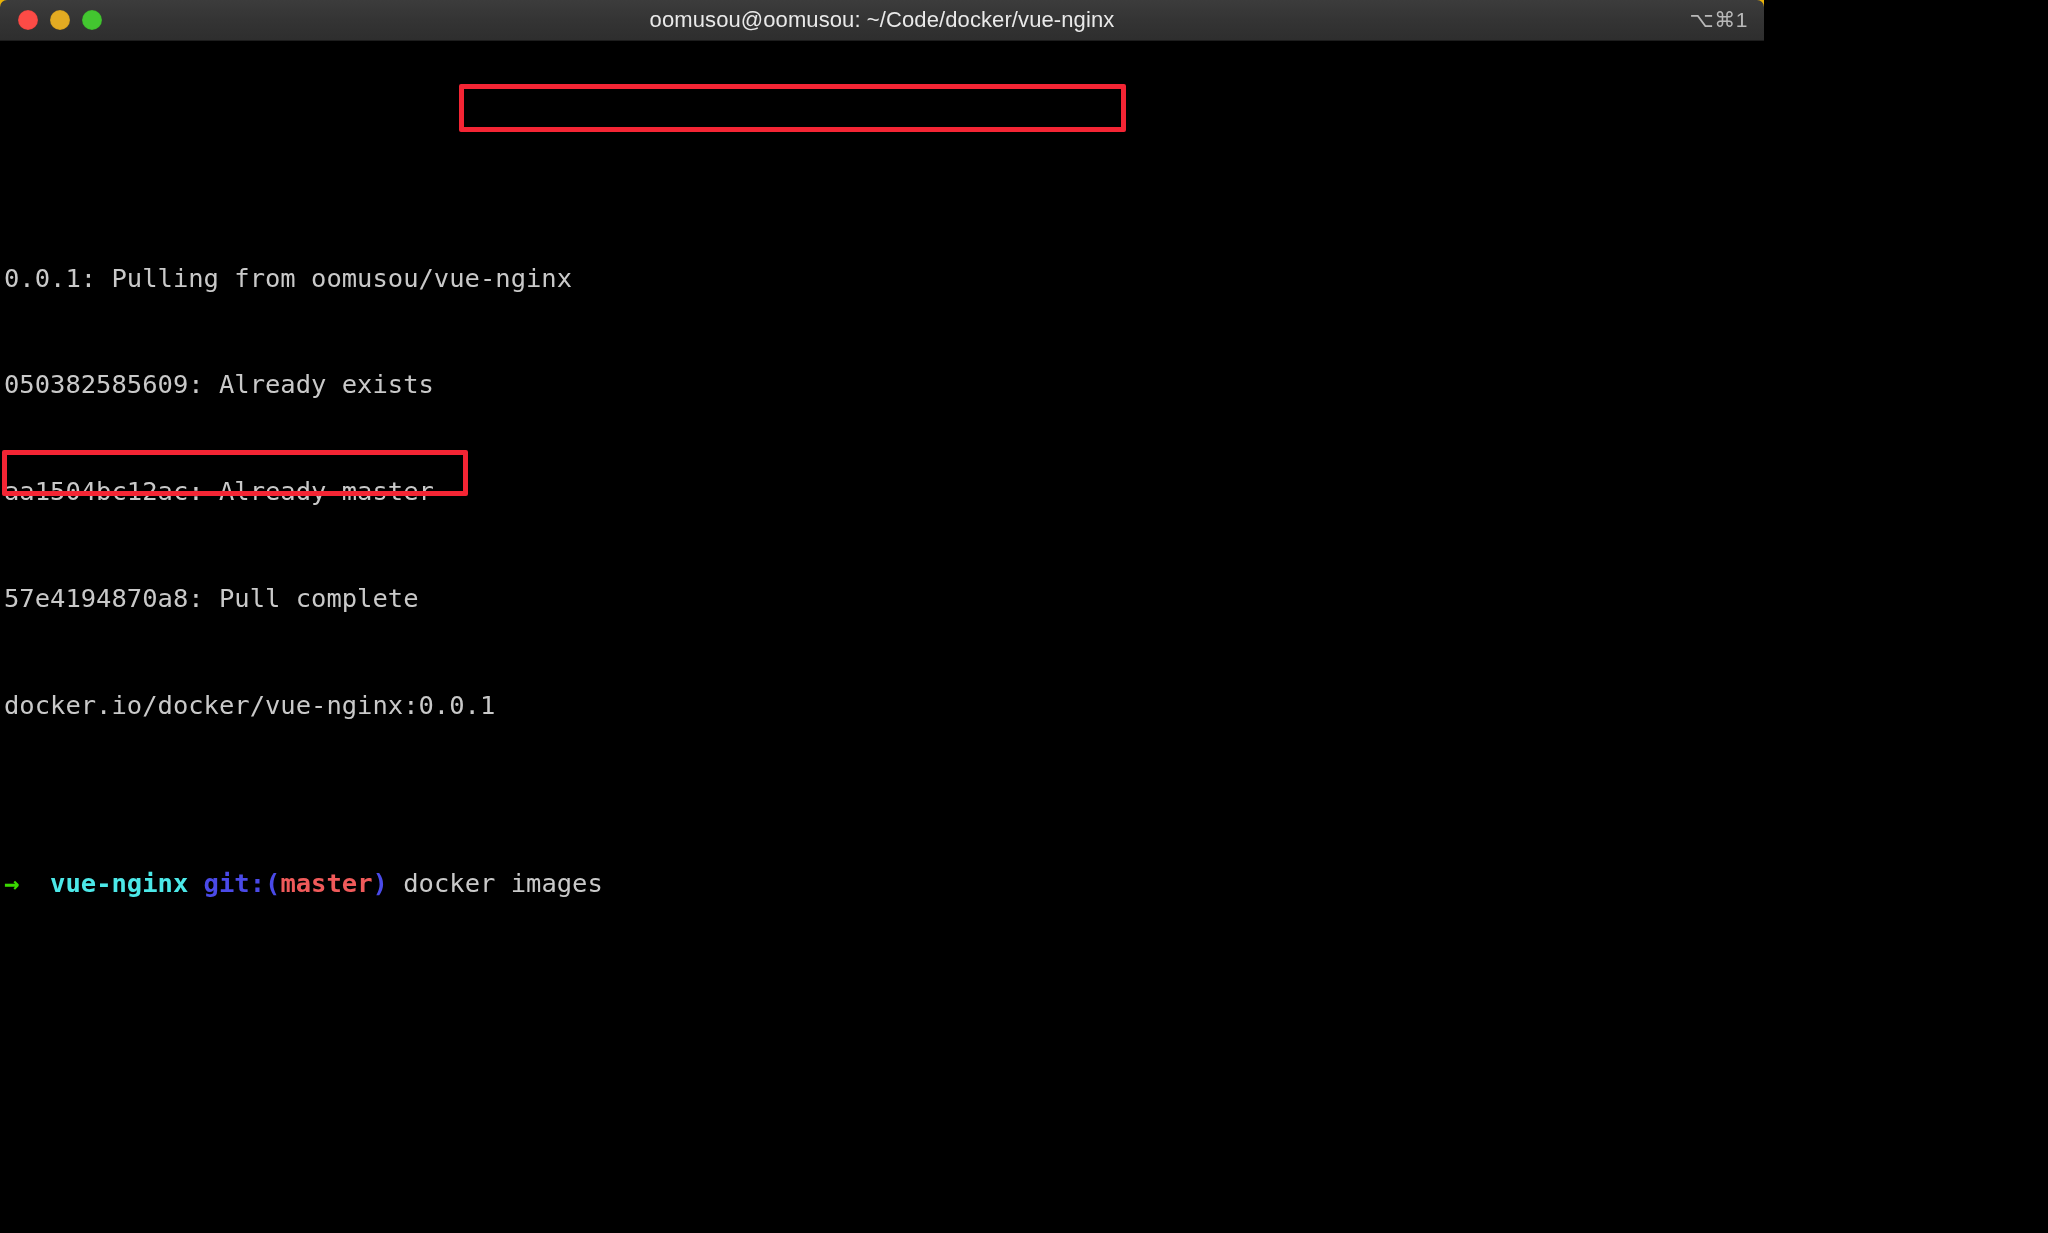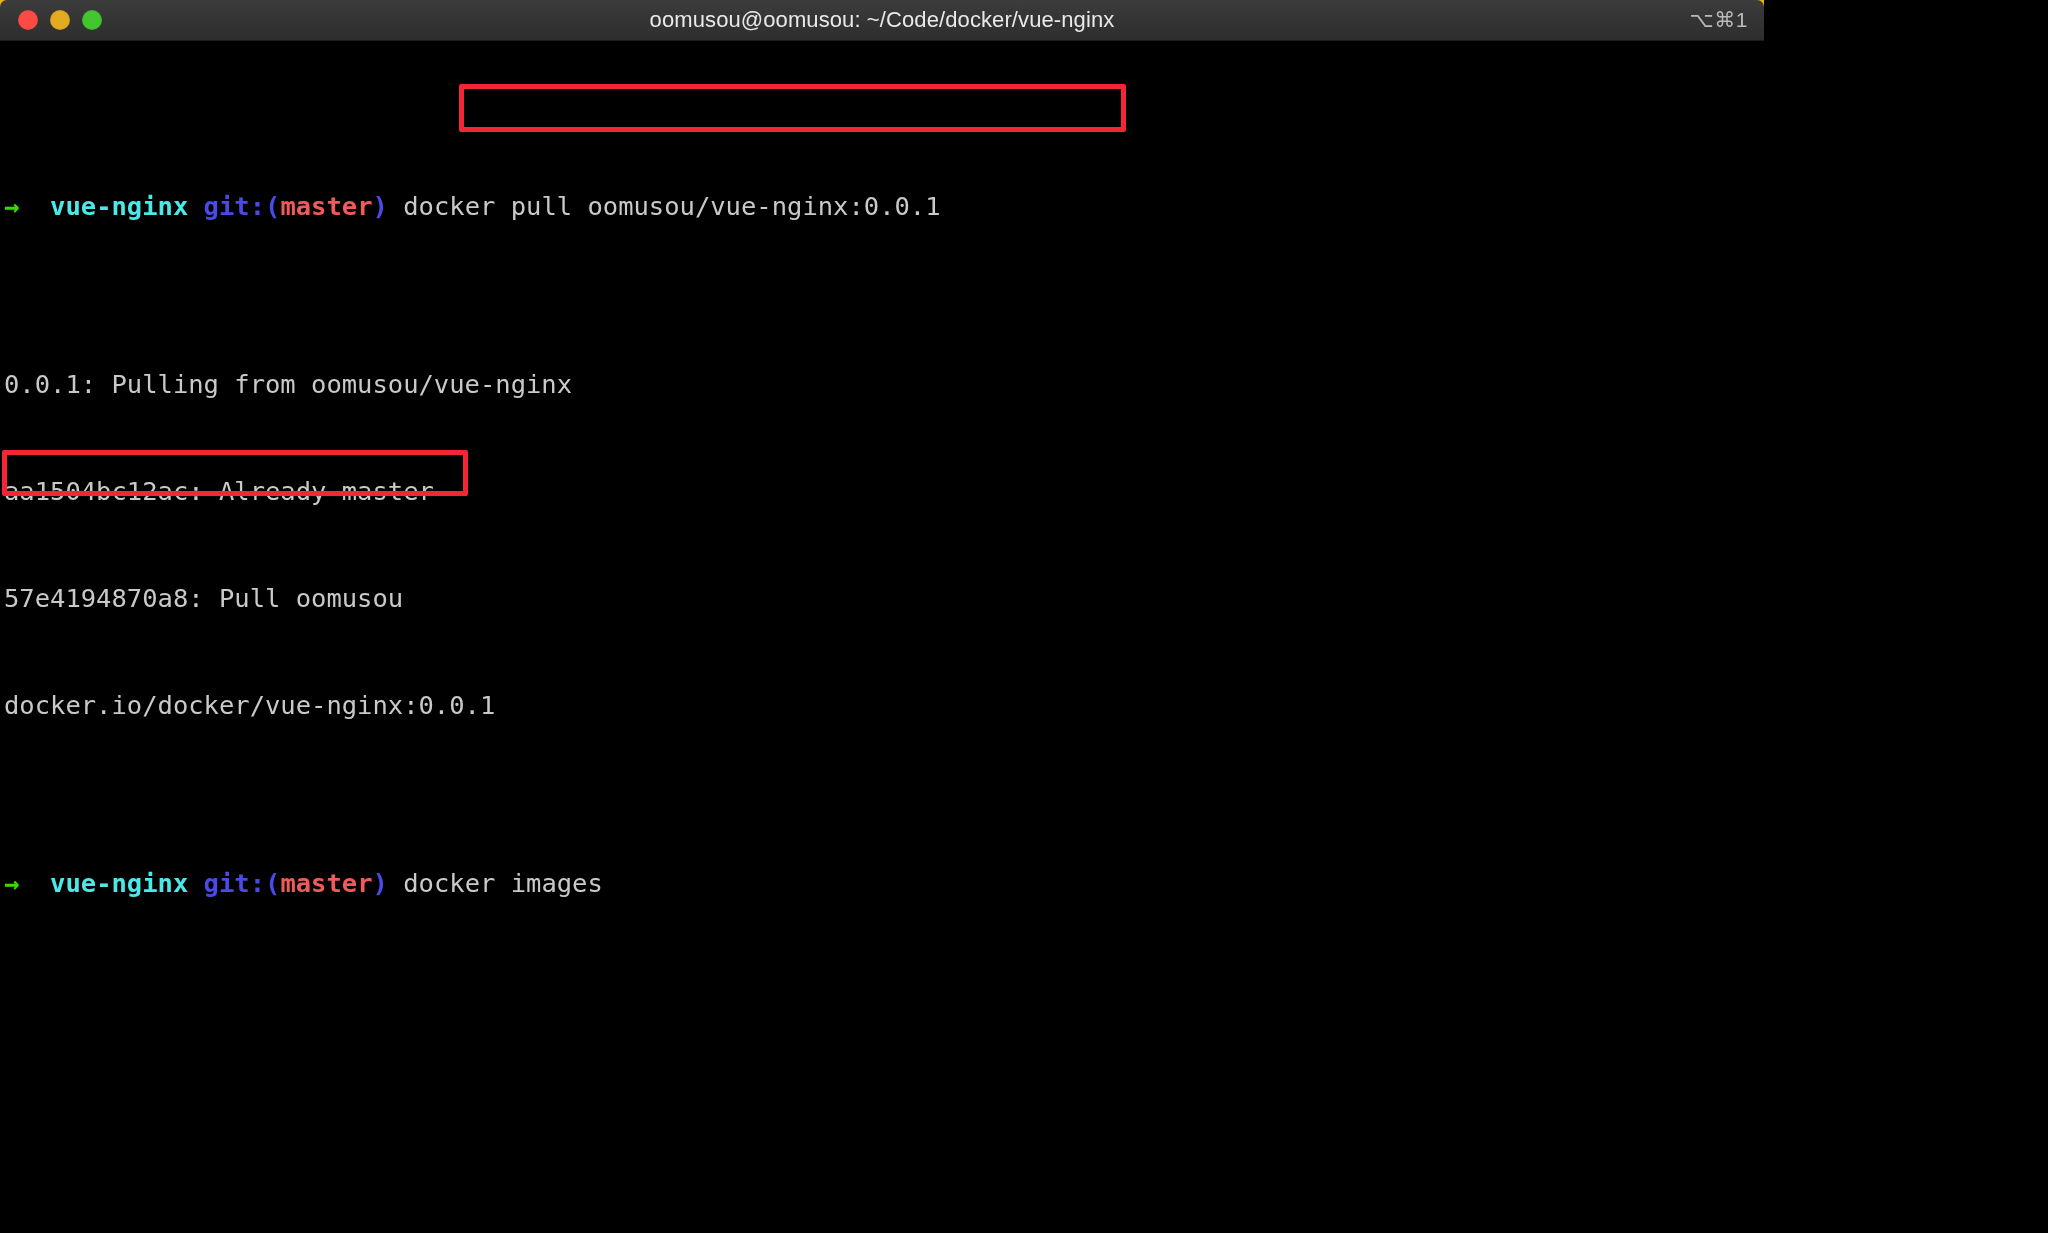--- a/index.html
+++ b/index.html
@@ -123,26 +123,26 @@
       <span class="light min"></span>
       <span class="light max"></span>
     </div>
     <div class="title-text">oomusou@oomusou: ~/Code/docker/vue-nginx</div>
     <div class="title-shortcut">⌥⌘1</div>
   </div>
 
   <div class="terminal">
 
     
-    <div class="line"><span class="c-arrow">→</span><span class="c-out">  </span><span class="c-dir">vue-nginx</span><span class="c-out"> </span><span class="c-git">git:(</span><span class="c-branch">master</span><span class="c-git">)</span><span class="c-out"> </span><span class="c-cmd">docker pull oomusou/vue-nginx:0.0.1</span></div>
 
     
     <div class="line c-out">0.0.1: Pulling from oomusou/vue-nginx</div>
+    <div class="line c-out">050382585609: Already exists</div>
     <div class="line c-out">aa1504bc12ac: Already master</div>
-    <div class="line c-out">57e4194870a8: Pull oomusou</div>
+    <div class="line c-out">57e4194870a8: Pull complete</div>
     <div class="line c-out">docker.io/docker/vue-nginx:0.0.1</div>
 
     
     <div class="line"><span class="c-arrow">→</span><span class="c-out">  </span><span class="c-dir">vue-nginx</span><span class="c-out"> </span><span class="c-git">git:(</span><span class="c-branch">master</span><span class="c-git">)</span><span class="c-out"> </span><span class="c-cmd">docker images</span></div>
 
     
     
     
     
 

